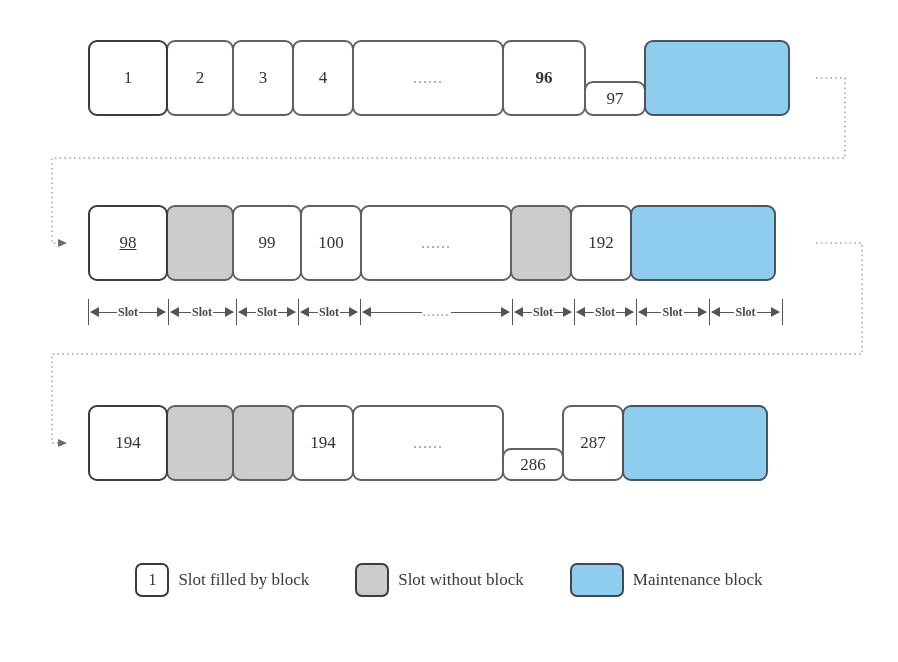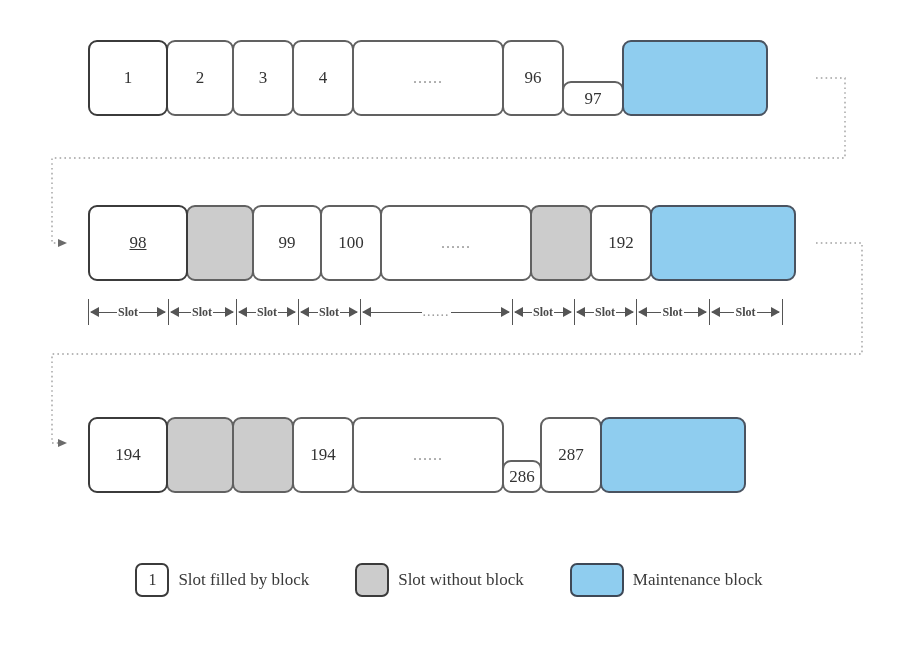--- a/index.html
+++ b/index.html
@@ -183,27 +183,27 @@
 
   <path d="M 816,243 L 862,243 L 862,354 L 52,354 L 52,443 L 66,443" fill="none" stroke="#a0a0a0" stroke-width="1.4" stroke-dasharray="1.6 3.2" marker-end="url(#arrowhead)"></path>
 </svg>
 
 <div class="chain-row" style="left:88px; top:40px;" id="row-1">
     <div class="cell first" style="width: 80px;">1</div>
     <div class="cell" style="width: 68px;">2</div>
     <div class="cell" style="width: 62px;">3</div>
     <div class="cell" style="width: 62px;">4</div>
     <div class="cell dots" style="width: 152px;">......</div>
-    <div class="cell" style="width: 62px;">96</div>
+    <div class="cell" style="width: 84px; font-weight: bold;">96</div>
     <div class="cell" style="width: 62px; margin-top: 41px;">97</div>
     <div class="cell maint" style="width: 146px;"></div>
   </div>
 
 <div class="chain-row" style="left:88px; top:205px;" id="row-2">
-    <div class="cell first" style="width: 100px; text-decoration: underline;">98</div>
+    <div class="cell first" style="width: 80px; text-decoration: underline;">98</div>
     <div class="cell empty" style="width: 68px;"></div>
     <div class="cell" style="width: 70px;">99</div>
     <div class="cell" style="width: 62px;">100</div>
     <div class="cell dots" style="width: 152px;">......</div>
     <div class="cell empty" style="width: 62px;"></div>
     <div class="cell" style="width: 62px;">192</div>
     <div class="cell maint" style="width: 146px;"></div>
   </div>
 
 <div class="slot-ruler" style="left:88px; top:297px;" id="slot-ruler">
@@ -266,27 +266,27 @@
     <div class="slot-seg" style="width: 73px;">
       <span class="tick"></span>
       <span class="arrowline"></span>
       <span class="ah left"></span>
       <span class="ah right"></span>
       <span class="slot-label">Slot</span>
     </div>
     <span class="tick-end"></span>
   </div>
 
-<div class="chain-row" style="left:88px; top:417px;" id="row-3">
+<div class="chain-row" style="left:88px; top:405px;" id="row-3">
     <div class="cell first" style="width: 80px;">194</div>
     <div class="cell empty" style="width: 68px;"></div>
     <div class="cell empty" style="width: 62px;"></div>
     <div class="cell" style="width: 62px;">194</div>
     <div class="cell dots" style="width: 152px;">......</div>
-    <div class="cell" style="width: 40px; margin-top: 43px;">286</div>
+    <div class="cell" style="width: 62px; margin-top: 43px;">286</div>
     <div class="cell" style="width: 62px;">287</div>
     <div class="cell maint" style="width: 146px;"></div>
   </div>
 
 <div class="legend" id="legend">
     <div class="legend-item">
       <div class="swatch">1</div>
       <span class="legend-text">Slot filled by block</span>
     </div>
     <div class="legend-item">

